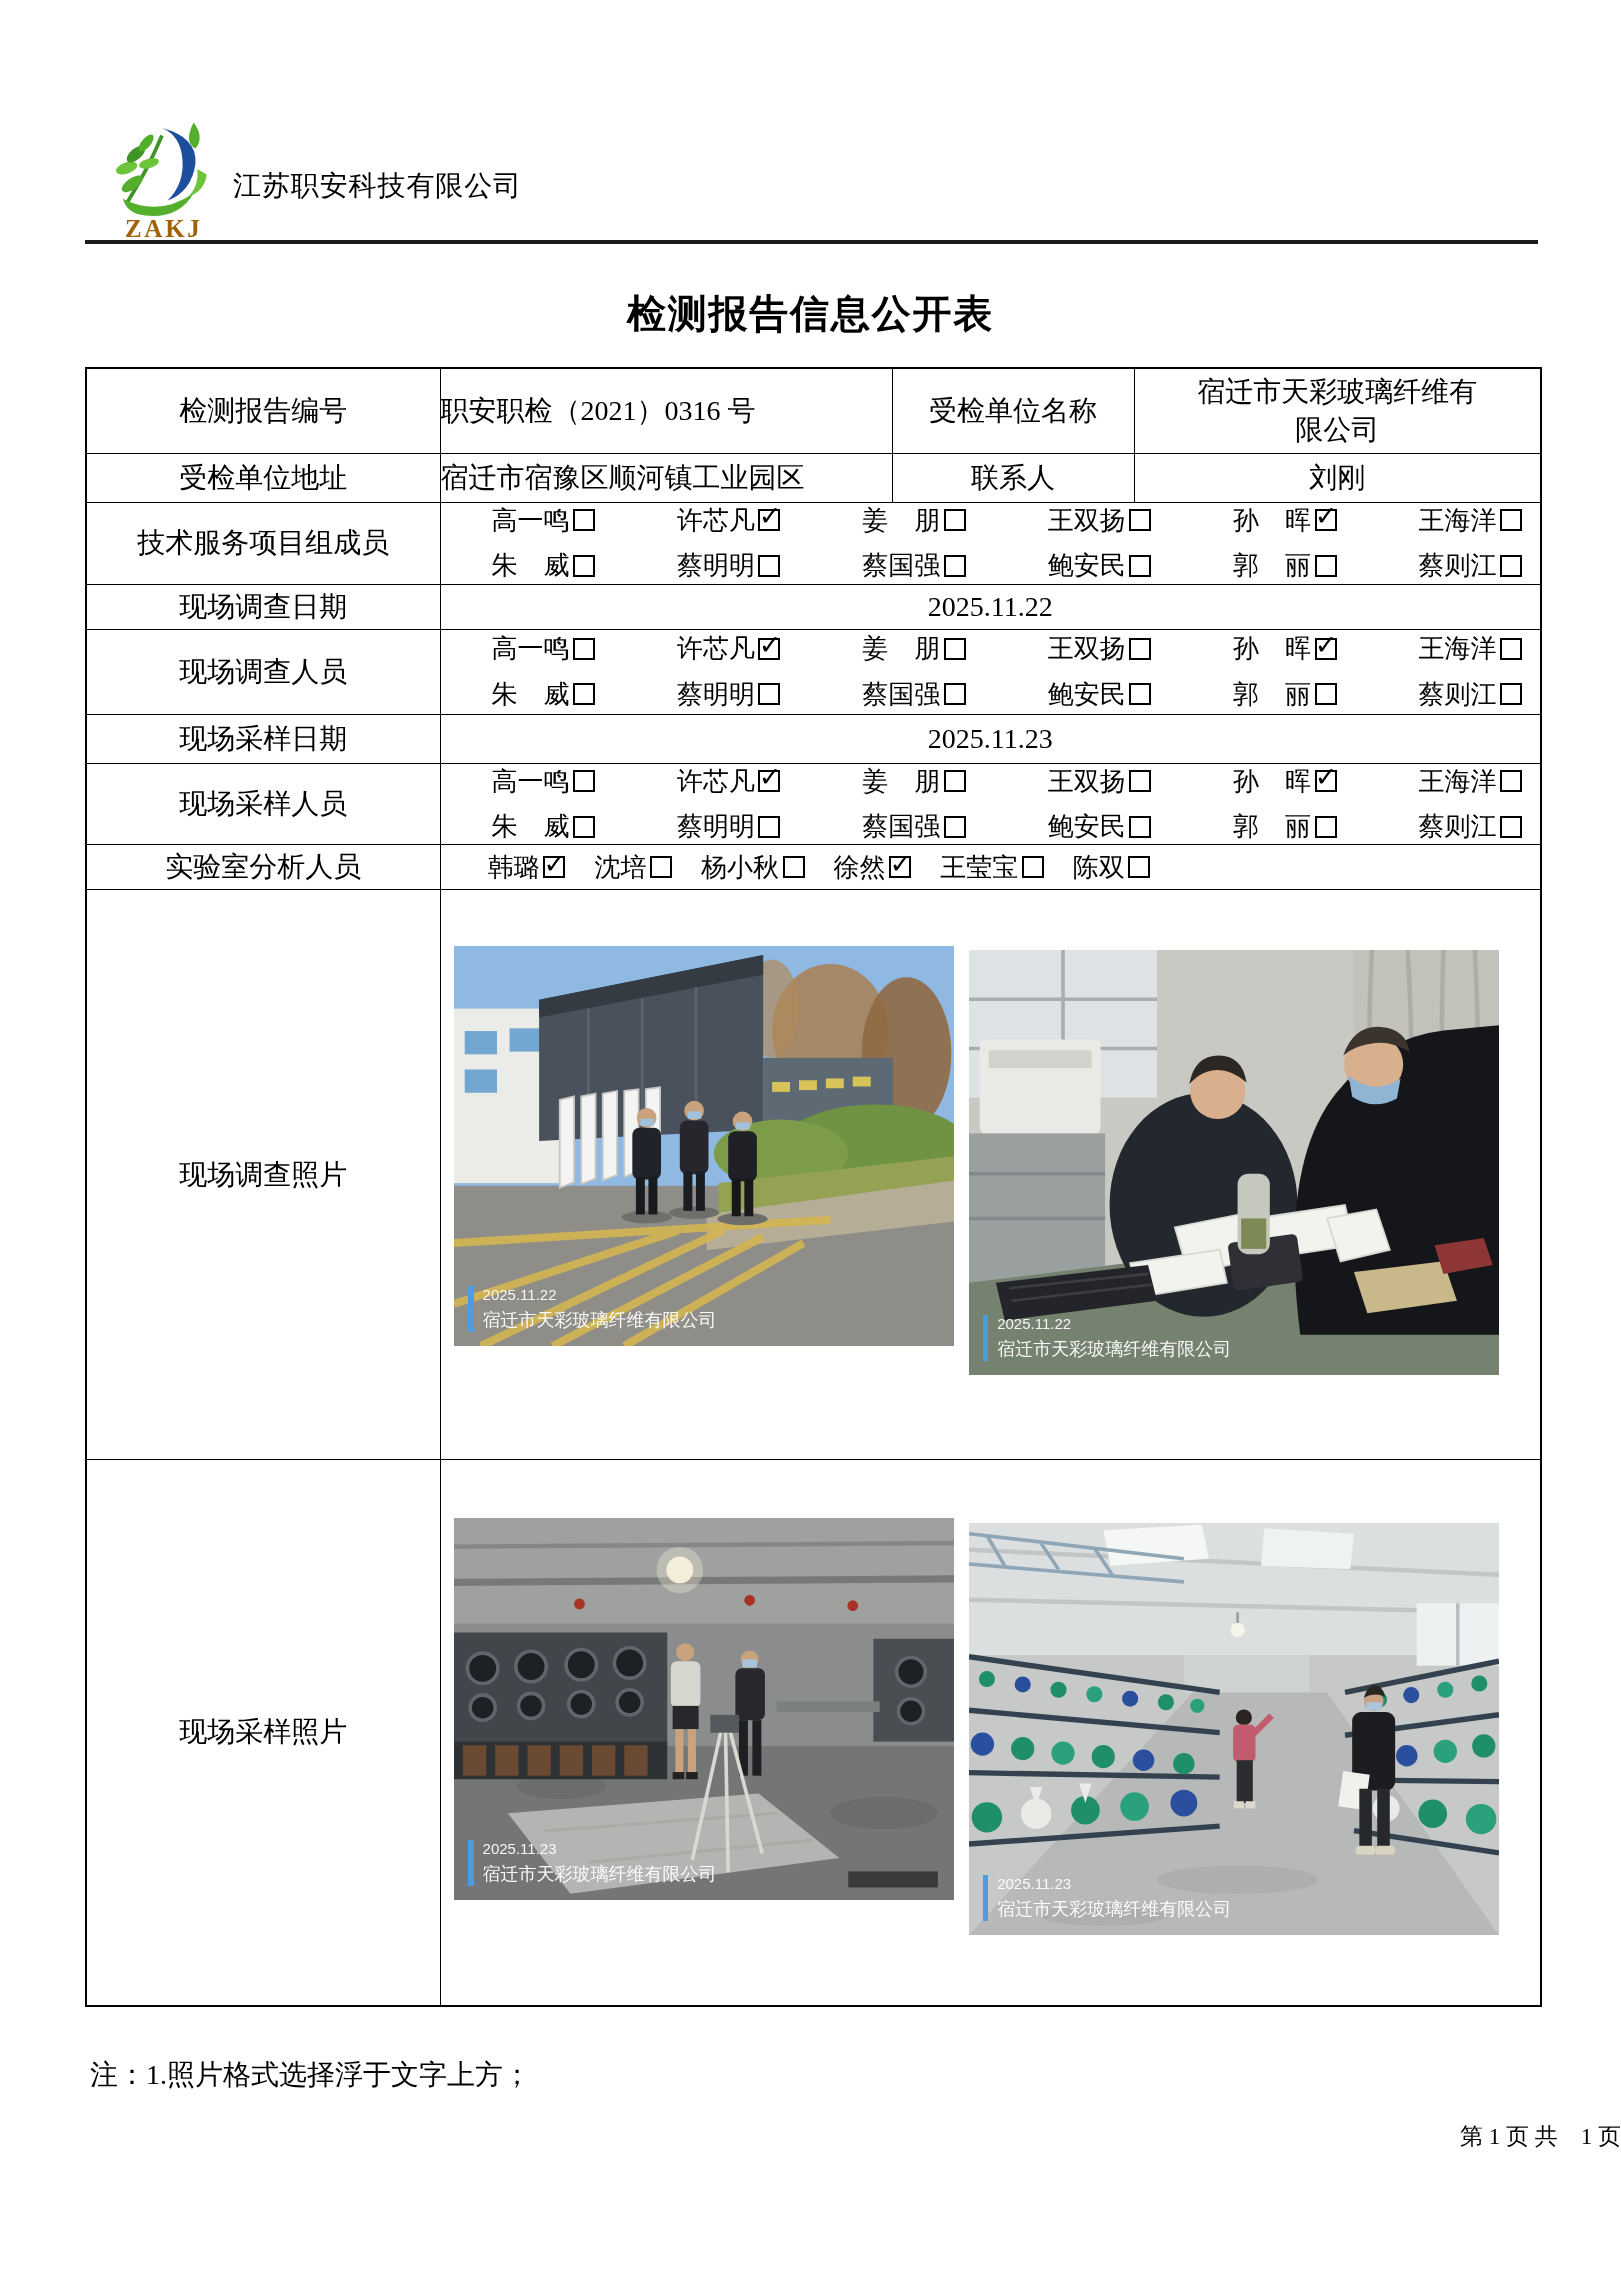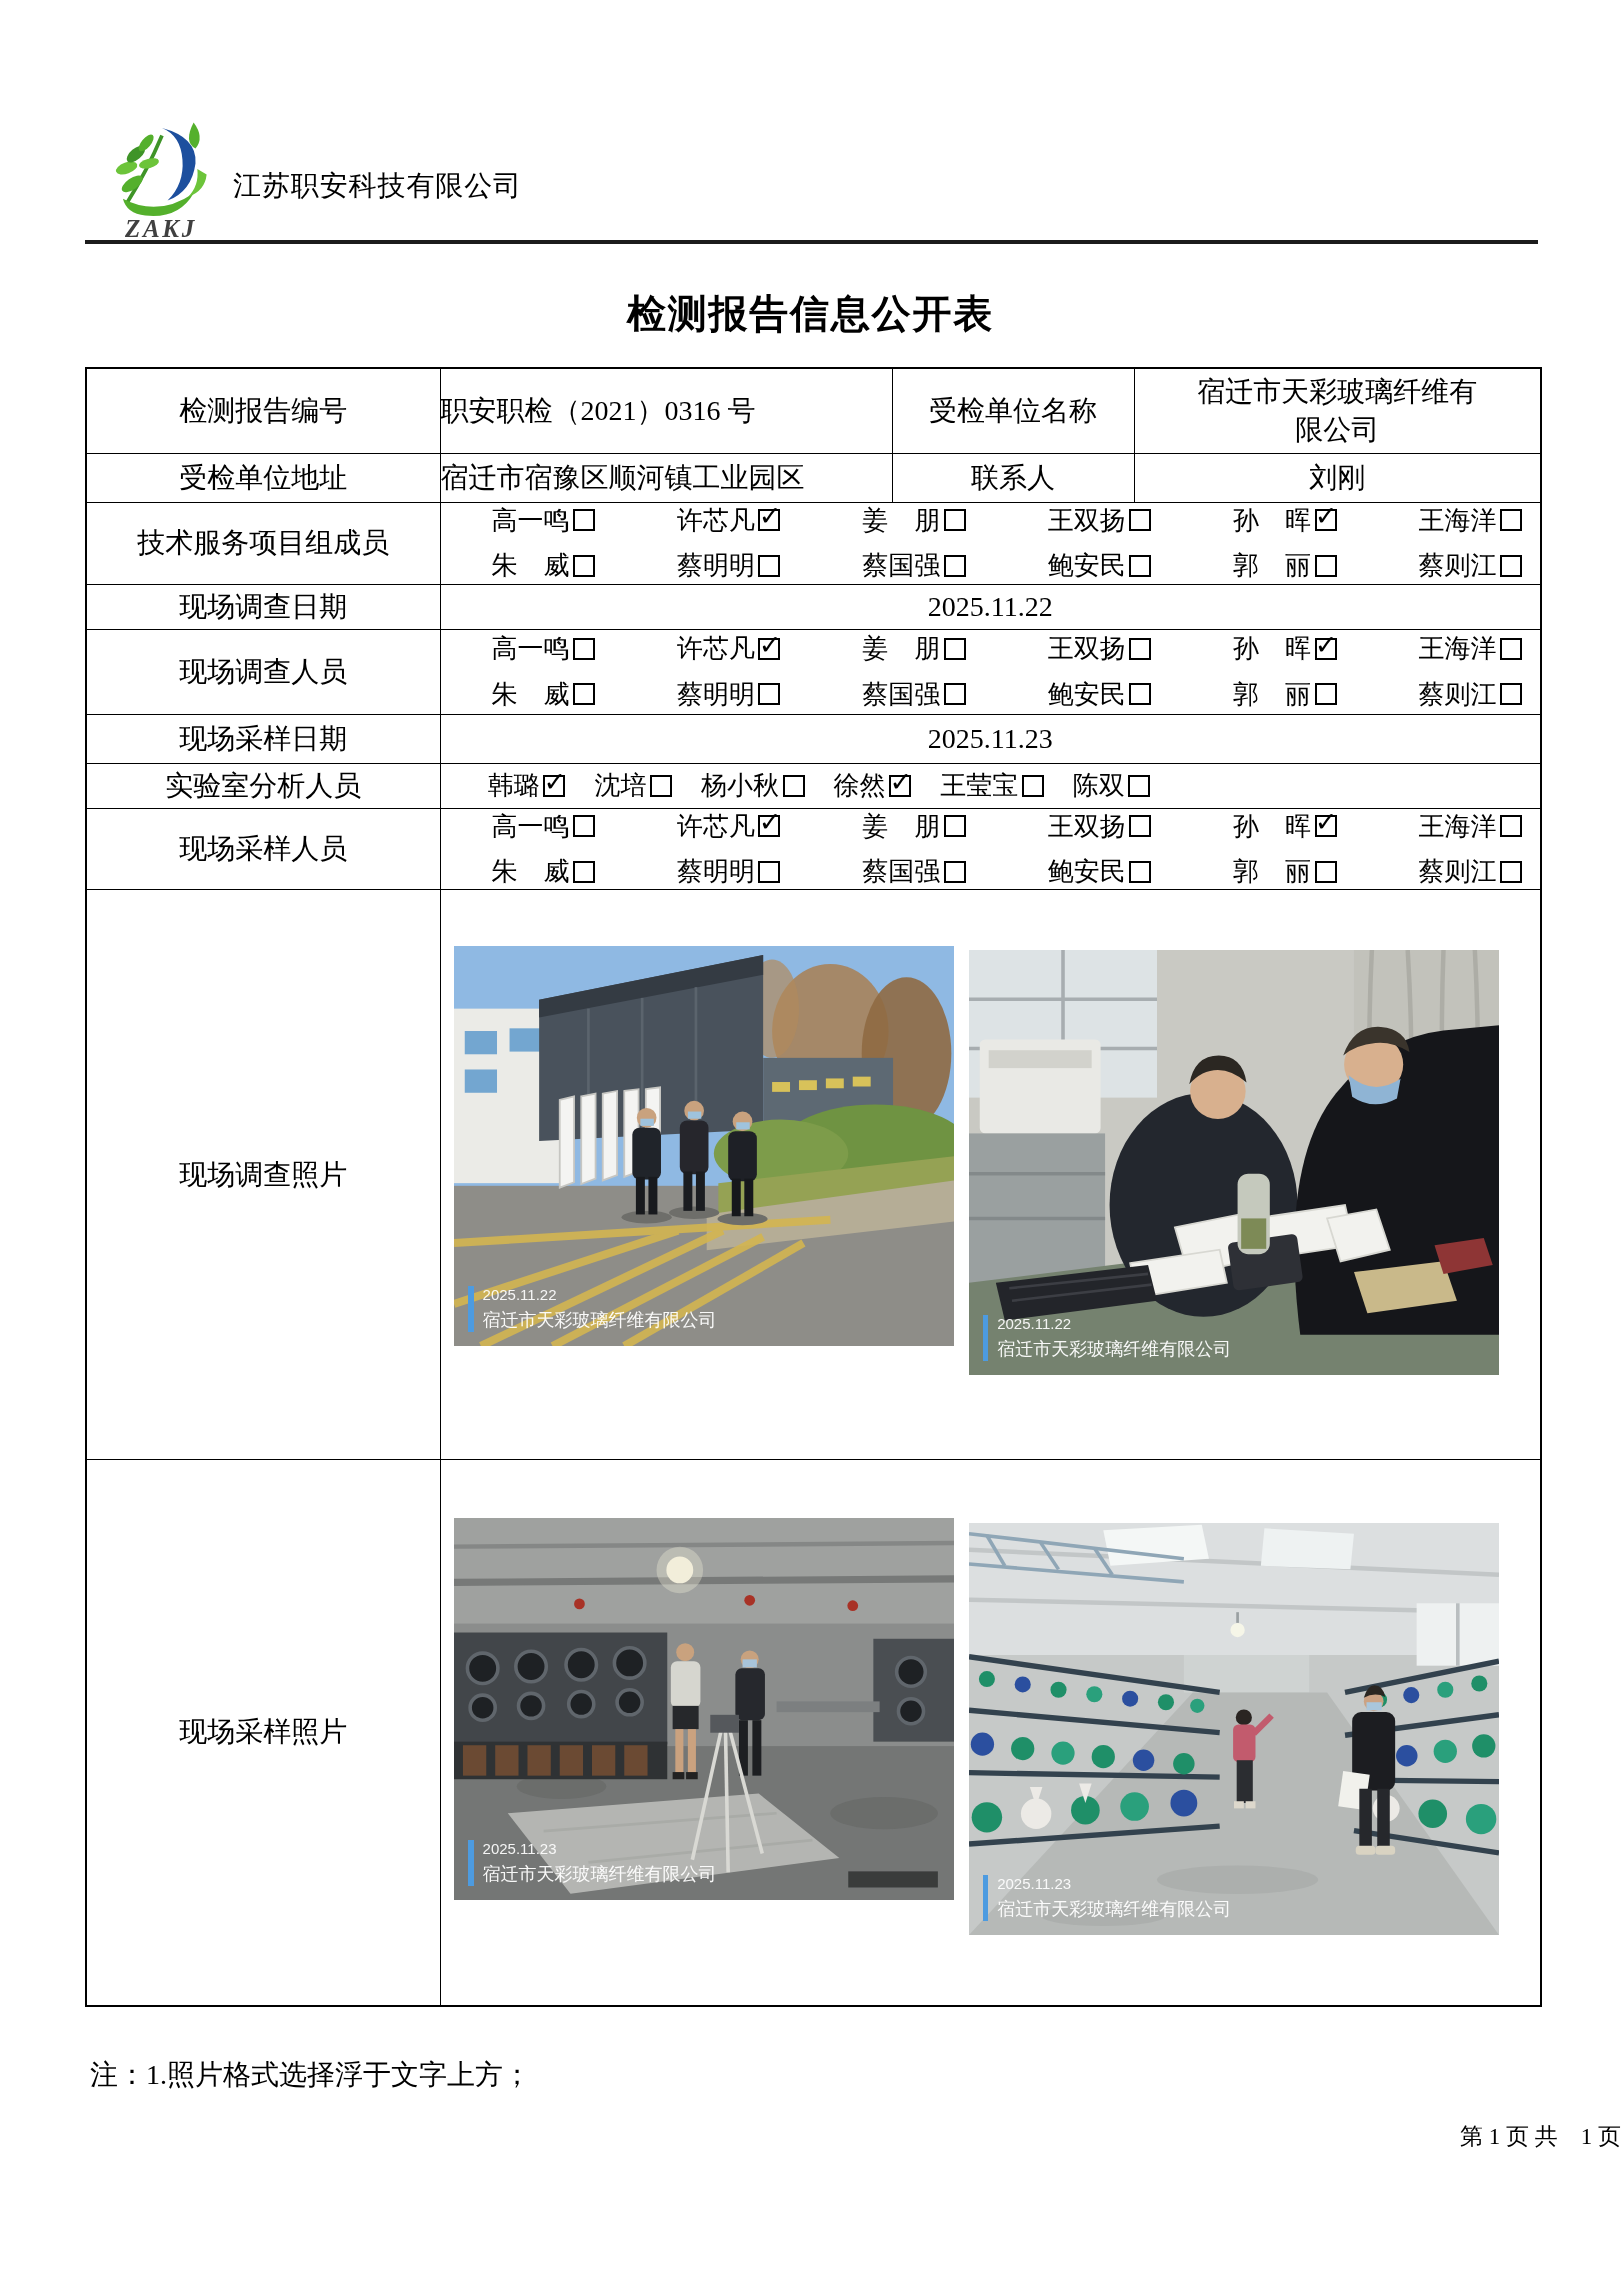--- a/index.html
+++ b/index.html
@@ -2,21 +2,21 @@
 <html style="font-size:14.3px"><head>
 <meta charset="utf-8">
 <style>
   html,body{margin:0;padding:0;background:#ffffff;}
   body{width:1621px;height:2293px;font-family:"Liberation Serif",serif;color:#000;}
   .page{position:relative;width:1621px;height:2293px;background:#fff;overflow:hidden;}
 
   
   .logo-wrap{position:absolute;left:106px;top:115px;width:125px;height:107px;}
   .logo-zakj{position:absolute;left:125px;top:215px;font-family:"Liberation Serif",serif;
-    font-style:italic;font-weight:bold;font-size:25px;color:#404040;letter-spacing:2.7px;}
+    font-weight:bold;font-size:25px;color:#a16207;letter-spacing:2.7px;}
   .company-name{position:absolute;left:233px;top:152px;font-size:28px;letter-spacing:0.9px;margin-top:15px;}
   .doc-codes{position:absolute;right:86px;top:72px;text-align:right;font-size:28px;line-height:43px;}
   .header-rule{position:absolute;left:85px;top:240px;width:1453px;height:3.6px;background:#1c1c1c;}
 
   
   .doc-title{position:absolute;left:0;top:287px;width:1621px;text-align:center;
     font-size:39px;font-weight:bold;letter-spacing:1.8px;}
 
   
   table.report{position:absolute;left:85px;top:367px;border-collapse:collapse;table-layout:fixed;
@@ -228,20 +228,80 @@
               </div>
         </div>
       </td>
     </tr>
 
     <tr style="height:49px">
       <td class="lbl">现场采样日期</td>
       <td colspan="3" class="bigcenter">2025.11.23</td>
     </tr>
 
+    <tr style="height:81px">
+      <td class="lbl">现场采样人员</td>
+      <td colspan="3">
+        <div class="roster-wrap">
+          <div class="roster-line">
+                <span class="roster-item">
+                  <span>高一鸣</span>
+                  <span class="cbox"></span>
+                </span>
+                <span class="roster-item">
+                  <span>许芯凡</span>
+                  <span class="cbox checked"></span>
+                </span>
+                <span class="roster-item">
+                  <span>姜　朋</span>
+                  <span class="cbox"></span>
+                </span>
+                <span class="roster-item">
+                  <span>王双扬</span>
+                  <span class="cbox"></span>
+                </span>
+                <span class="roster-item">
+                  <span>孙　晖</span>
+                  <span class="cbox checked"></span>
+                </span>
+                <span class="roster-item">
+                  <span>王海洋</span>
+                  <span class="cbox"></span>
+                </span>
+              </div>
+          <div class="roster-line">
+                <span class="roster-item">
+                  <span>朱　威</span>
+                  <span class="cbox"></span>
+                </span>
+                <span class="roster-item">
+                  <span>蔡明明</span>
+                  <span class="cbox"></span>
+                </span>
+                <span class="roster-item">
+                  <span>蔡国强</span>
+                  <span class="cbox"></span>
+                </span>
+                <span class="roster-item">
+                  <span>鲍安民</span>
+                  <span class="cbox"></span>
+                </span>
+                <span class="roster-item">
+                  <span>郭　丽</span>
+                  <span class="cbox"></span>
+                </span>
+                <span class="roster-item">
+                  <span>蔡则江</span>
+                  <span class="cbox"></span>
+                </span>
+              </div>
+        </div>
+      </td>
+    </tr>
+
     <tr style="height:45px">
       <td class="lbl">实验室分析人员</td>
       <td colspan="3">
         <div class="roster-wrap">
           <div class="roster-line lab">
                 <span class="roster-item">
                   <span>韩璐</span>
                   <span class="cbox checked"></span>
                 </span>
                 <span class="roster-item">
@@ -255,80 +315,20 @@
                 <span class="roster-item">
                   <span>徐然</span>
                   <span class="cbox checked"></span>
                 </span>
                 <span class="roster-item">
                   <span>王莹宝</span>
                   <span class="cbox"></span>
                 </span>
                 <span class="roster-item">
                   <span>陈双</span>
-                  <span class="cbox"></span>
-                </span>
-              </div>
-        </div>
-      </td>
-    </tr>
-
-    <tr style="height:81px">
-      <td class="lbl">现场采样人员</td>
-      <td colspan="3">
-        <div class="roster-wrap">
-          <div class="roster-line">
-                <span class="roster-item">
-                  <span>高一鸣</span>
-                  <span class="cbox"></span>
-                </span>
-                <span class="roster-item">
-                  <span>许芯凡</span>
-                  <span class="cbox checked"></span>
-                </span>
-                <span class="roster-item">
-                  <span>姜　朋</span>
-                  <span class="cbox"></span>
-                </span>
-                <span class="roster-item">
-                  <span>王双扬</span>
-                  <span class="cbox"></span>
-                </span>
-                <span class="roster-item">
-                  <span>孙　晖</span>
-                  <span class="cbox checked"></span>
-                </span>
-                <span class="roster-item">
-                  <span>王海洋</span>
-                  <span class="cbox"></span>
-                </span>
-              </div>
-          <div class="roster-line">
-                <span class="roster-item">
-                  <span>朱　威</span>
-                  <span class="cbox"></span>
-                </span>
-                <span class="roster-item">
-                  <span>蔡明明</span>
-                  <span class="cbox"></span>
-                </span>
-                <span class="roster-item">
-                  <span>蔡国强</span>
-                  <span class="cbox"></span>
-                </span>
-                <span class="roster-item">
-                  <span>鲍安民</span>
-                  <span class="cbox"></span>
-                </span>
-                <span class="roster-item">
-                  <span>郭　丽</span>
-                  <span class="cbox"></span>
-                </span>
-                <span class="roster-item">
-                  <span>蔡则江</span>
                   <span class="cbox"></span>
                 </span>
               </div>
         </div>
       </td>
     </tr>
 
 
     <tr style="height:570px">
       <td class="lbl">现场调查照片</td>

